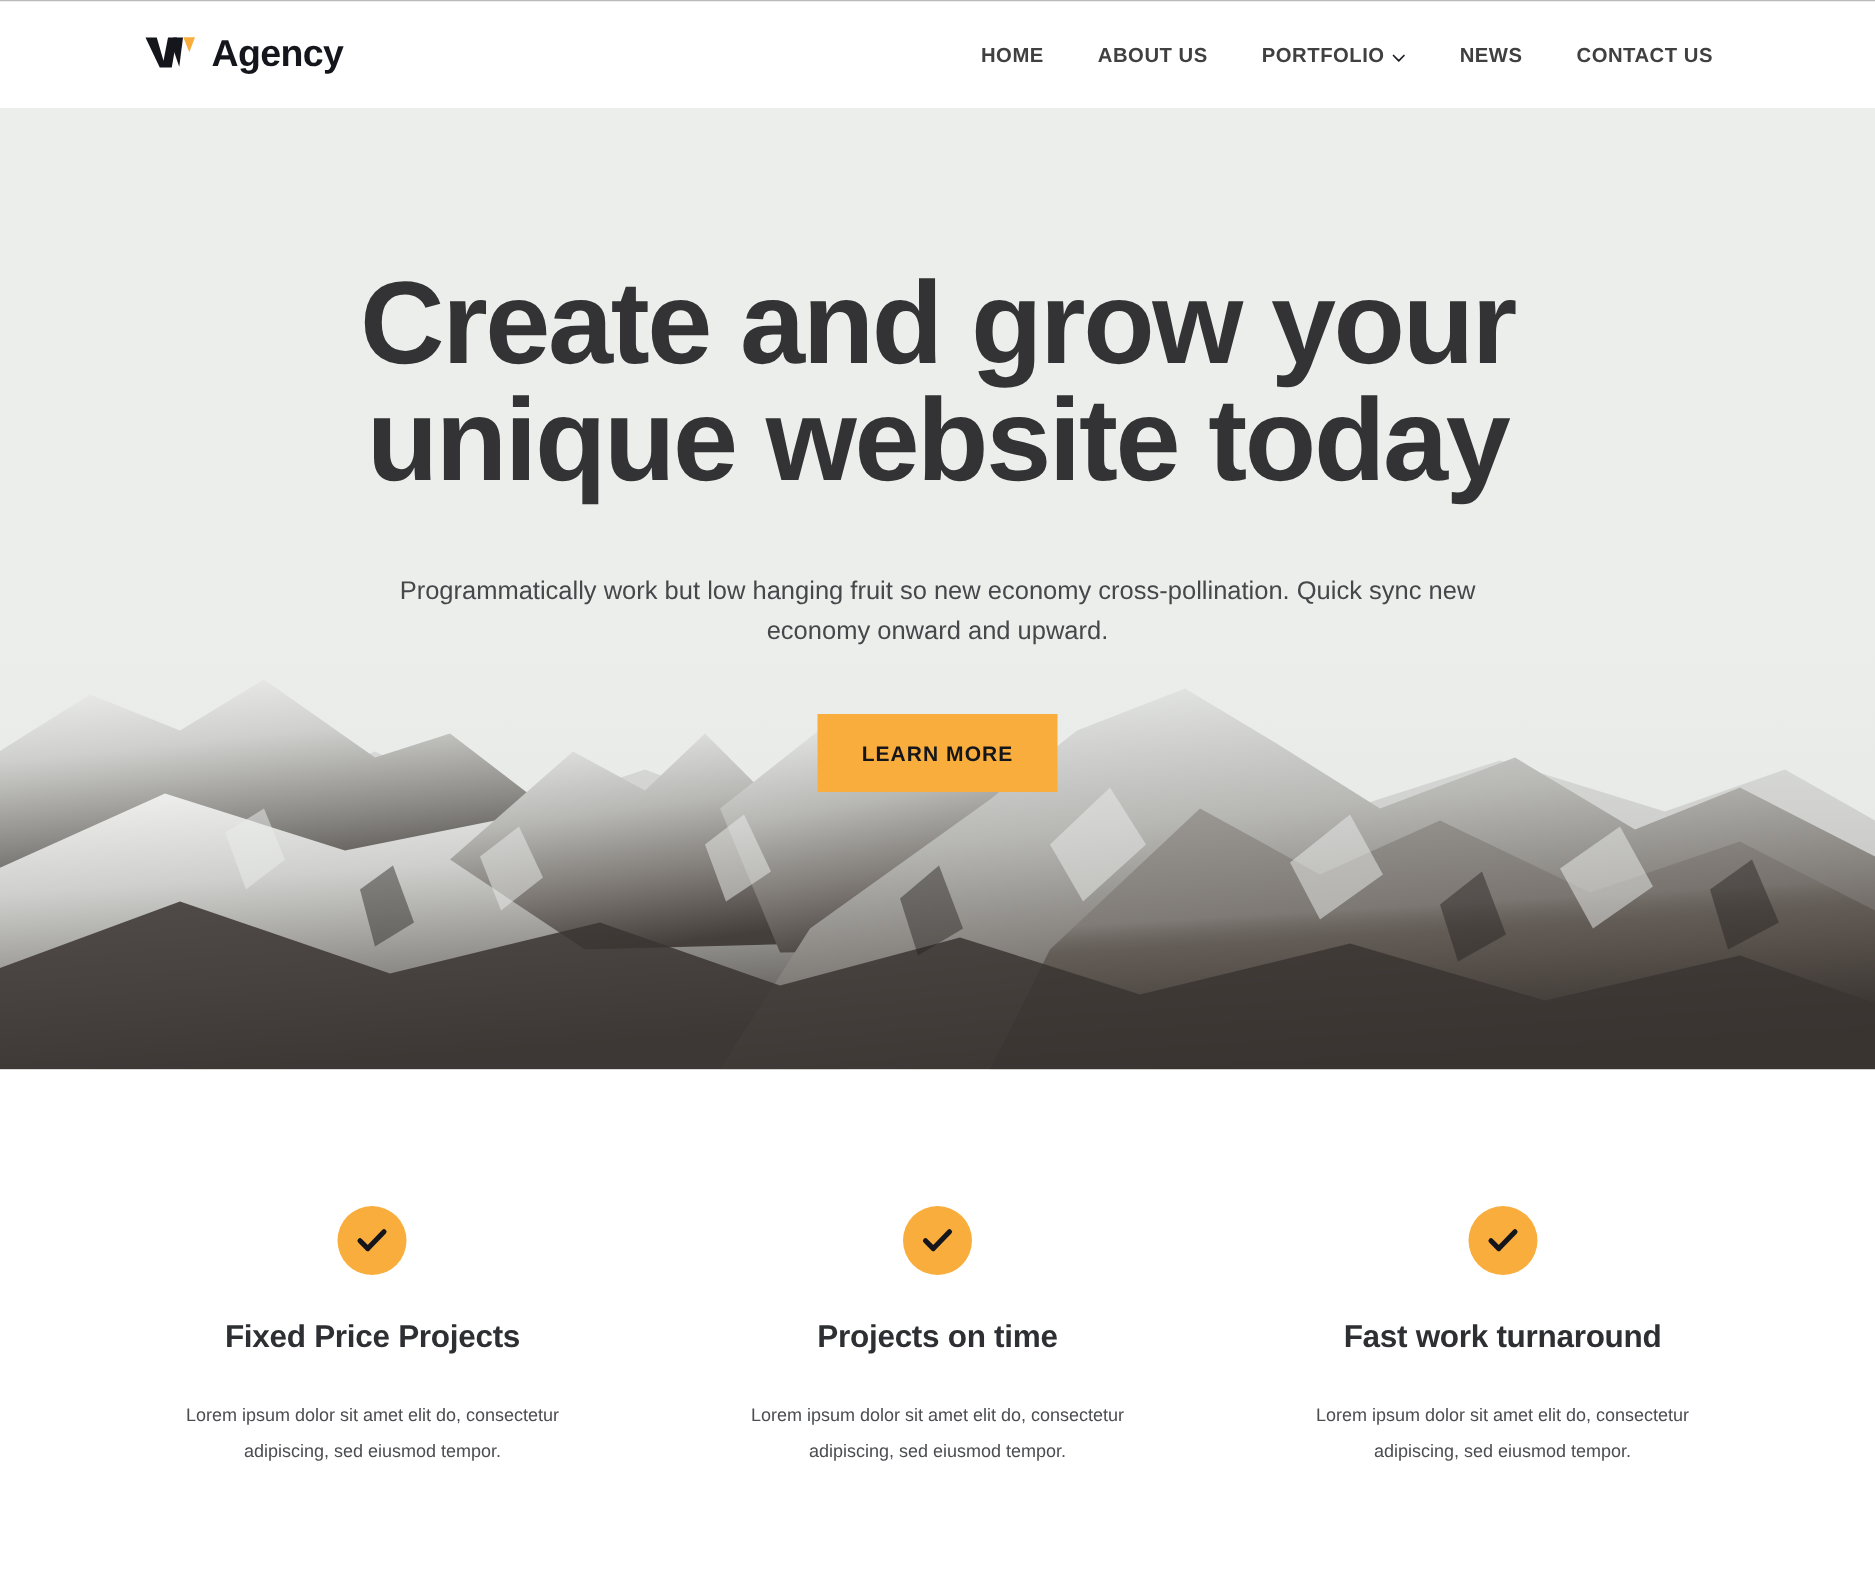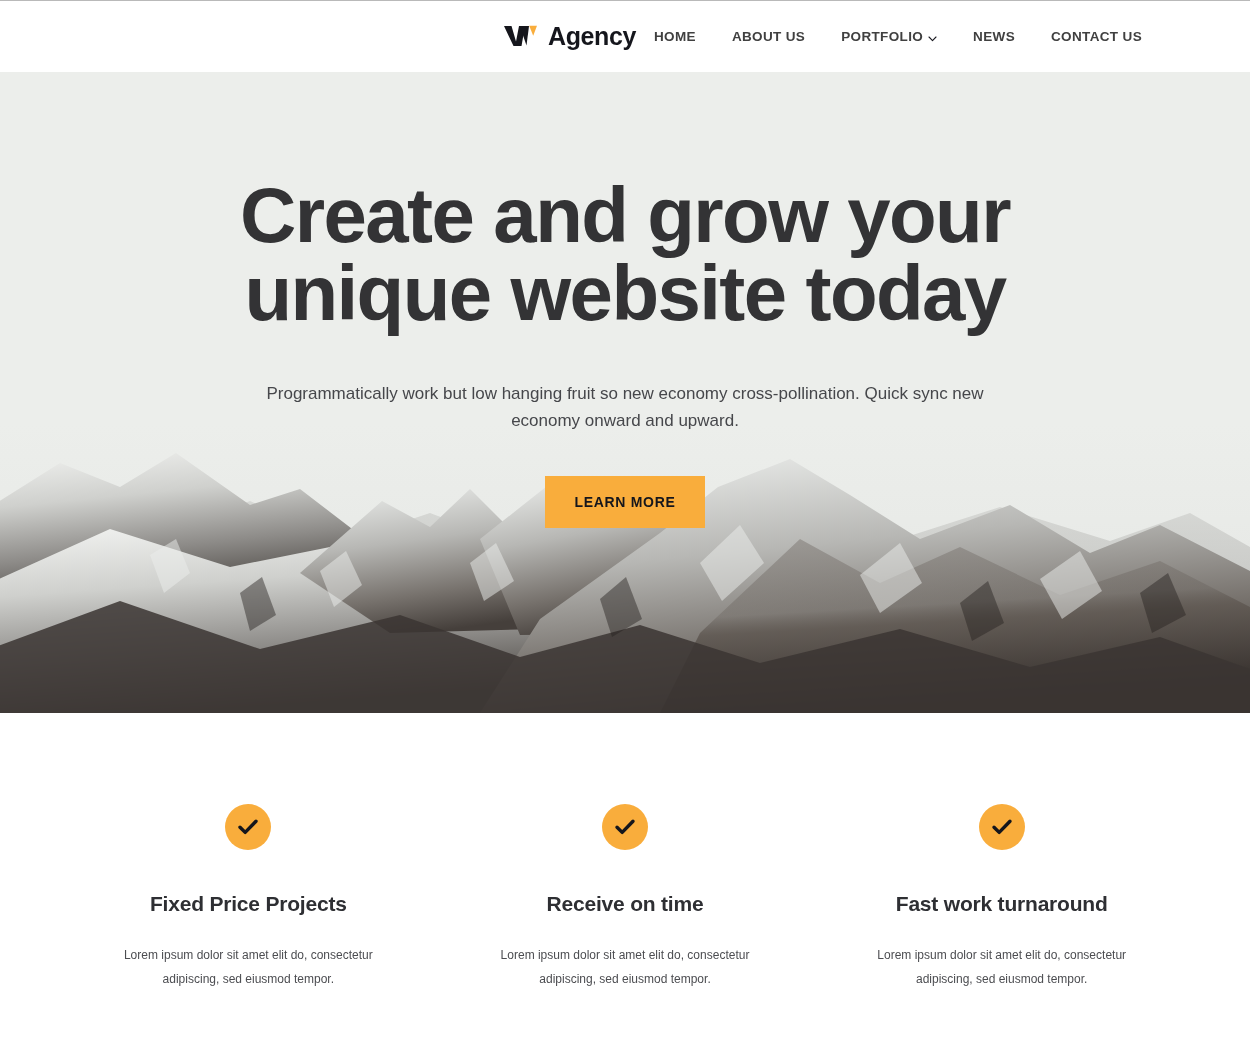--- a/index.html
+++ b/index.html
@@ -19,21 +19,21 @@
     position:relative;
     border-top:1px solid #b9b9b9;
   }
 
   
   .site-header {
     height:71px;
     background:#ffffff;
     display:flex;
     align-items:center;
-    justify-content:flex-end;
+    justify-content:space-between;
     padding:0 108px 0 96px;
     position:relative;
     z-index:5;
   }
 
   .brand {
     display:flex;
     align-items:center;
     gap:7px;
     text-decoration:none;
@@ -159,21 +159,21 @@
     width:46px;
     height:46px;
     border-radius:50%;
     background:#f9ad3c;
     display:flex;
     align-items:center;
     justify-content:center;
     margin:0 auto;
   }
   .feature-title {
-    margin-top:42px;
+    margin-top:30px;
     font-size:21px;
     font-weight:bold;
     color:#2e2f33;
     letter-spacing:-0.2px;
   }
   .feature-text {
     margin-top:27px;
     font-size:12px;
     line-height:24px;
     color:#4c4d51;
@@ -312,21 +312,21 @@
       <h3 class="feature-title">Fixed Price Projects</h3>
       <p class="feature-text">Lorem ipsum dolor sit amet elit do, consectetur adipiscing, sed eiusmod tempor.</p>
     </div>
 
     <div class="feature">
       <div class="feature-icon">
         <svg width="22" height="18" viewBox="0 0 22 18">
           <path d="M3 9.2 L8.2 14.4 L19 3.2" fill="none" stroke="#15161c" stroke-width="3.4" stroke-linecap="round" stroke-linejoin="round"></path>
         </svg>
       </div>
-      <h3 class="feature-title">Receive on time</h3>
+      <h3 class="feature-title">Projects on time</h3>
       <p class="feature-text">Lorem ipsum dolor sit amet elit do, consectetur adipiscing, sed eiusmod tempor.</p>
     </div>
 
     <div class="feature">
       <div class="feature-icon">
         <svg width="22" height="18" viewBox="0 0 22 18">
           <path d="M3 9.2 L8.2 14.4 L19 3.2" fill="none" stroke="#15161c" stroke-width="3.4" stroke-linecap="round" stroke-linejoin="round"></path>
         </svg>
       </div>
       <h3 class="feature-title">Fast work turnaround</h3>

